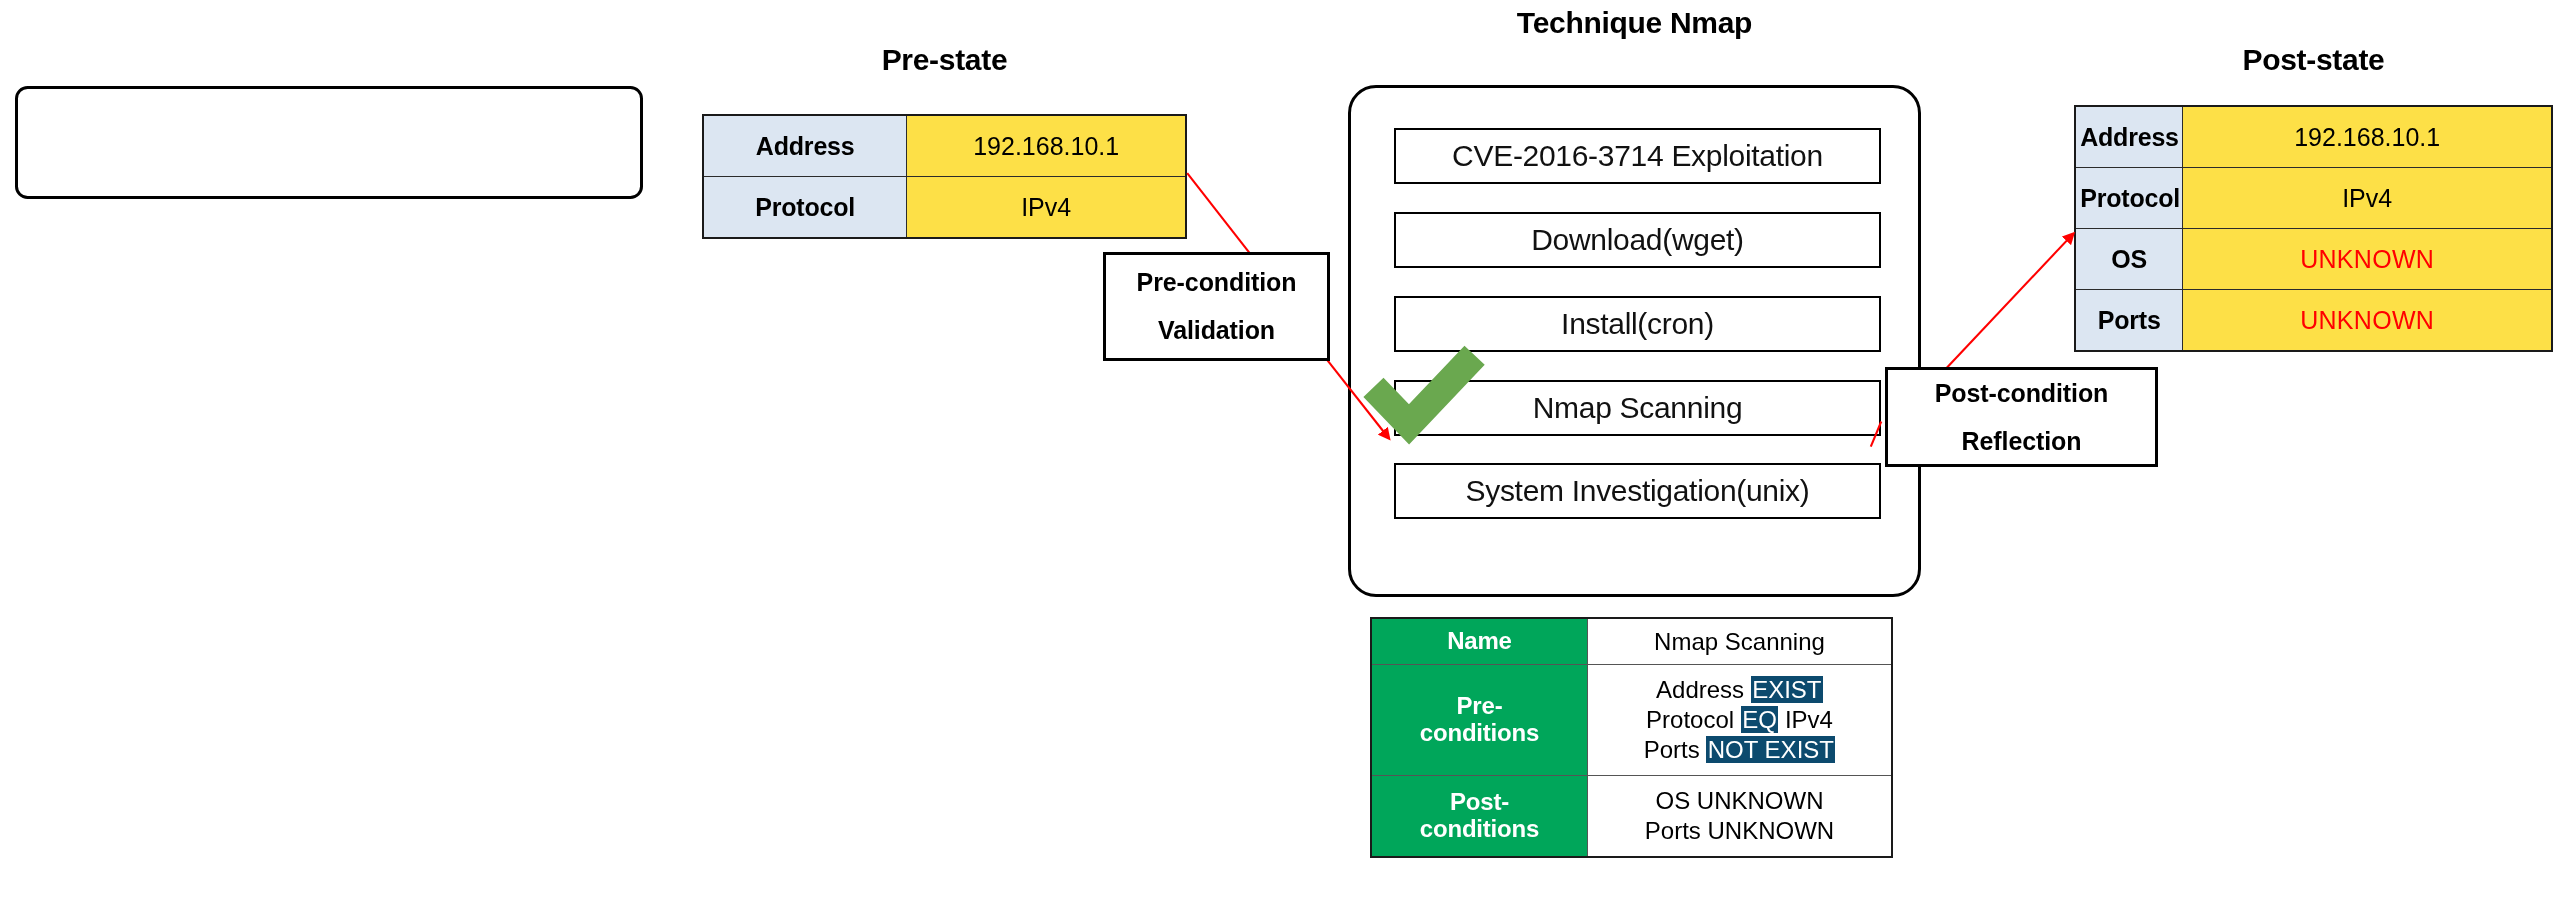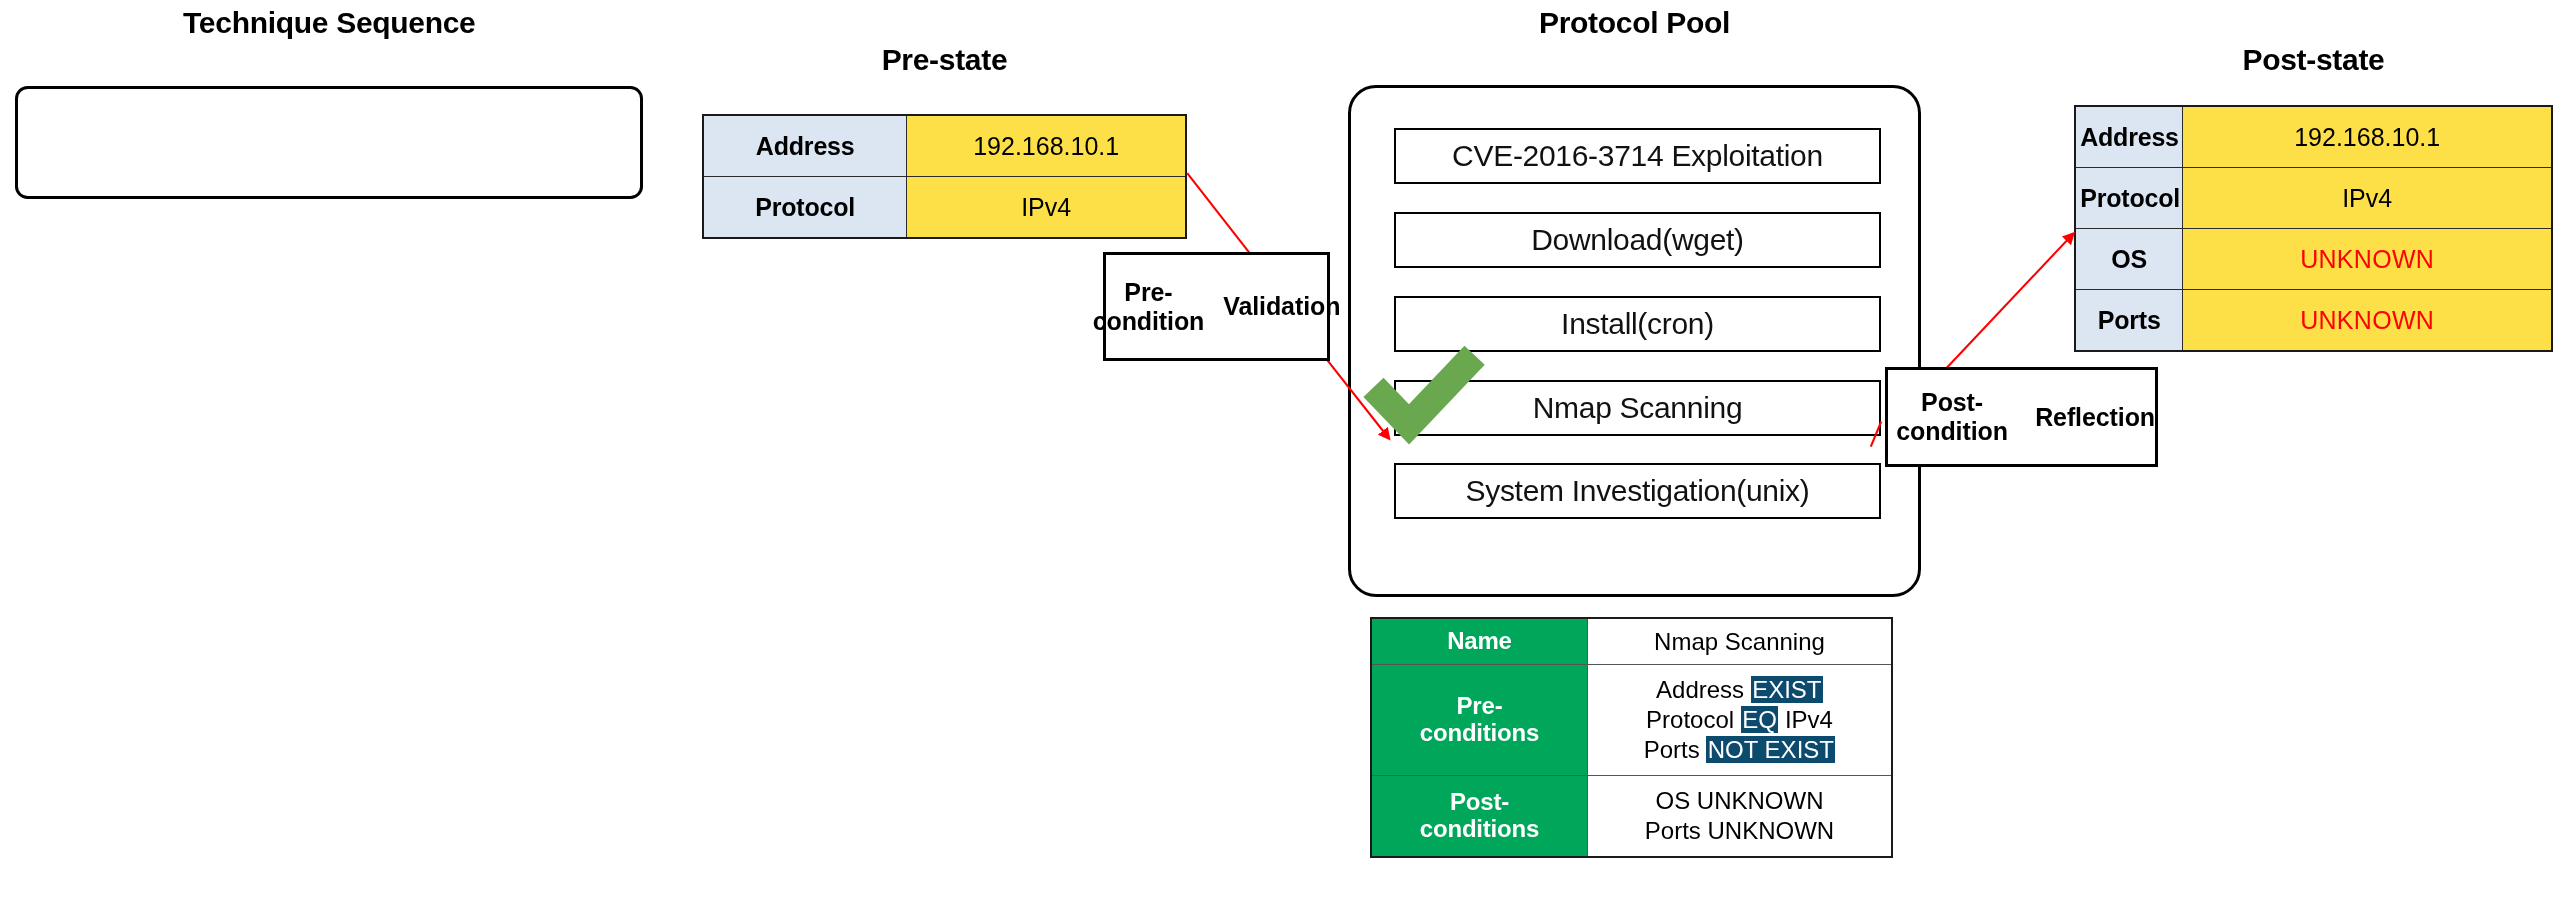--- a/index.html
+++ b/index.html
@@ -92,21 +92,21 @@
     letter-spacing: -0.3px;
     white-space: nowrap;
   }
 
   
   .callout {
     border: 3.5px solid #000000;
     background: #ffffff;
     box-sizing: border-box;
     display: flex;
-    flex-direction: row;
+    flex-direction: column;
     align-items: center;
     justify-content: center;
     font-weight: bold;
     font-size: 25px;
     line-height: 1.16;
     color: #000000;
     text-align: center;
     letter-spacing: -0.1px;
     z-index: 6;
     gap: 19px;
@@ -172,38 +172,37 @@
 
     <line x1="1902" y1="515" x2="1991" y2="628" stroke="#ff0000" stroke-width="3" marker-end="url(#redhead)"></line>
 
     <line x1="2697" y1="604" x2="2682" y2="640" stroke="#ff0000" stroke-width="3"></line>
 
     <line x1="2791" y1="527" x2="2972" y2="335" stroke="#ff0000" stroke-width="3" marker-end="url(#redhead)"></line>
 
     <path d="M1969,555 L2020,608 L2114,509" stroke="#6aa84f" stroke-width="40" fill="none" stroke-linecap="butt" stroke-linejoin="miter"></path>
   </svg>
 
-  <div class="abs section-title" style="left:15.3px; top:5.6px; width:628px;">Technique Sequence</div>
   <div class="abs seq-box"></div>
 
   <div class="abs section-title" style="left:702px; top:43px; width:485px;">Pre-state</div>
   <table class="abs state-table" style="left:702px; top:114px; width:485px;">
     <tbody>
         <tr>
       <td class="key" style="width:194px;">Address</td>
       <td class="val">192.168.10.1</td>
     </tr>
     <tr>
       <td class="key">Protocol</td>
       <td class="val">IPv4</td>
     </tr>
   </tbody>
     </table>
 
-  <div class="abs section-title" style="left:1348px; top:5.6px; width:573px;">Protocol Pool</div>
+  <div class="abs section-title" style="left:1348px; top:5.6px; width:573px;">Technique Nmap</div>
   <div class="abs pool-box">
     <div class="tech-item" style="top:40px;">CVE-2016-3714 Exploitation</div>
     <div class="tech-item" style="top:208px;">Install(cron)</div>
     <div class="tech-item" style="top:124px;">Download(wget)</div>
     <div class="tech-item" style="top:292px;">Nmap Scanning</div>
     <div class="tech-item" style="top:375px;">System Investigation(unix)</div>
   </div>
 
   <div class="abs callout" style="left:1103px; top:252px; width:227px; height:109px;">
     <span>Pre-condition</span>

